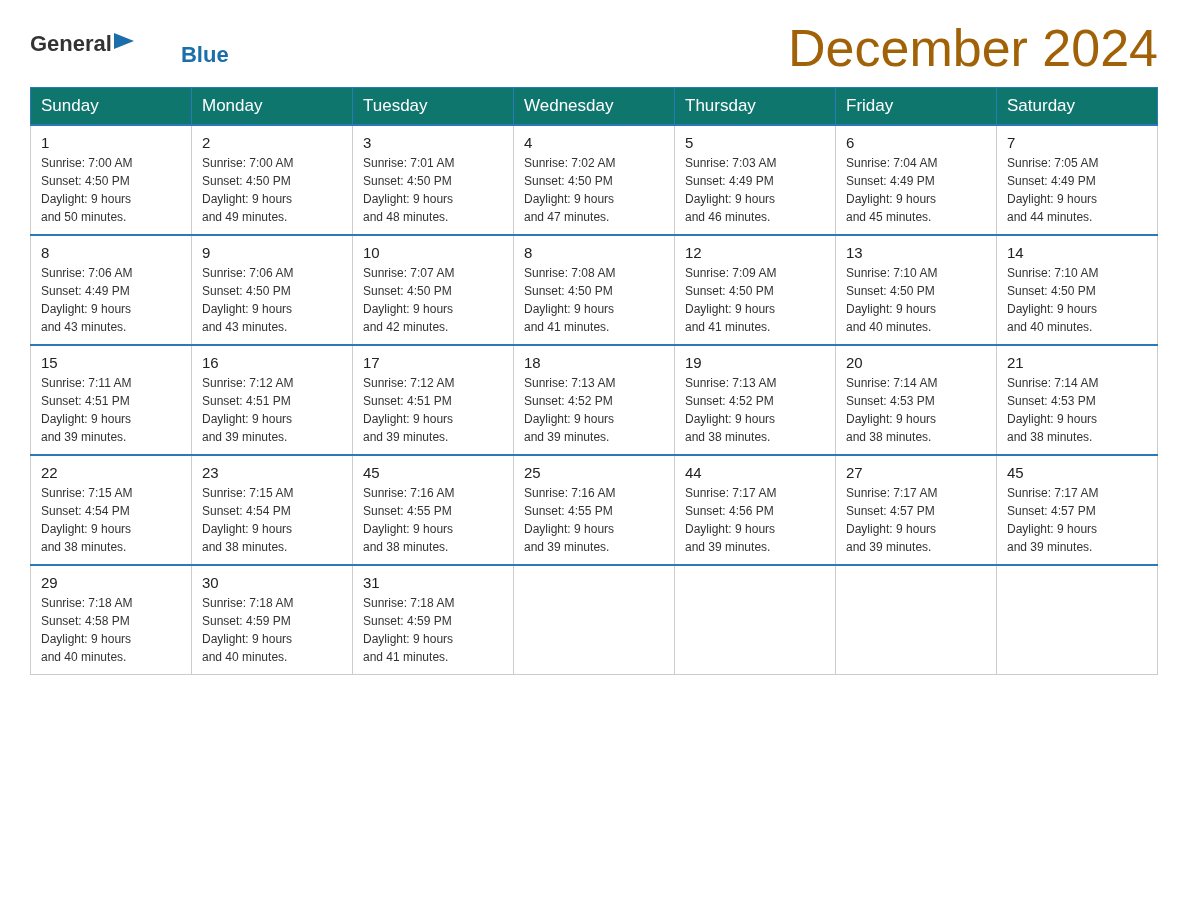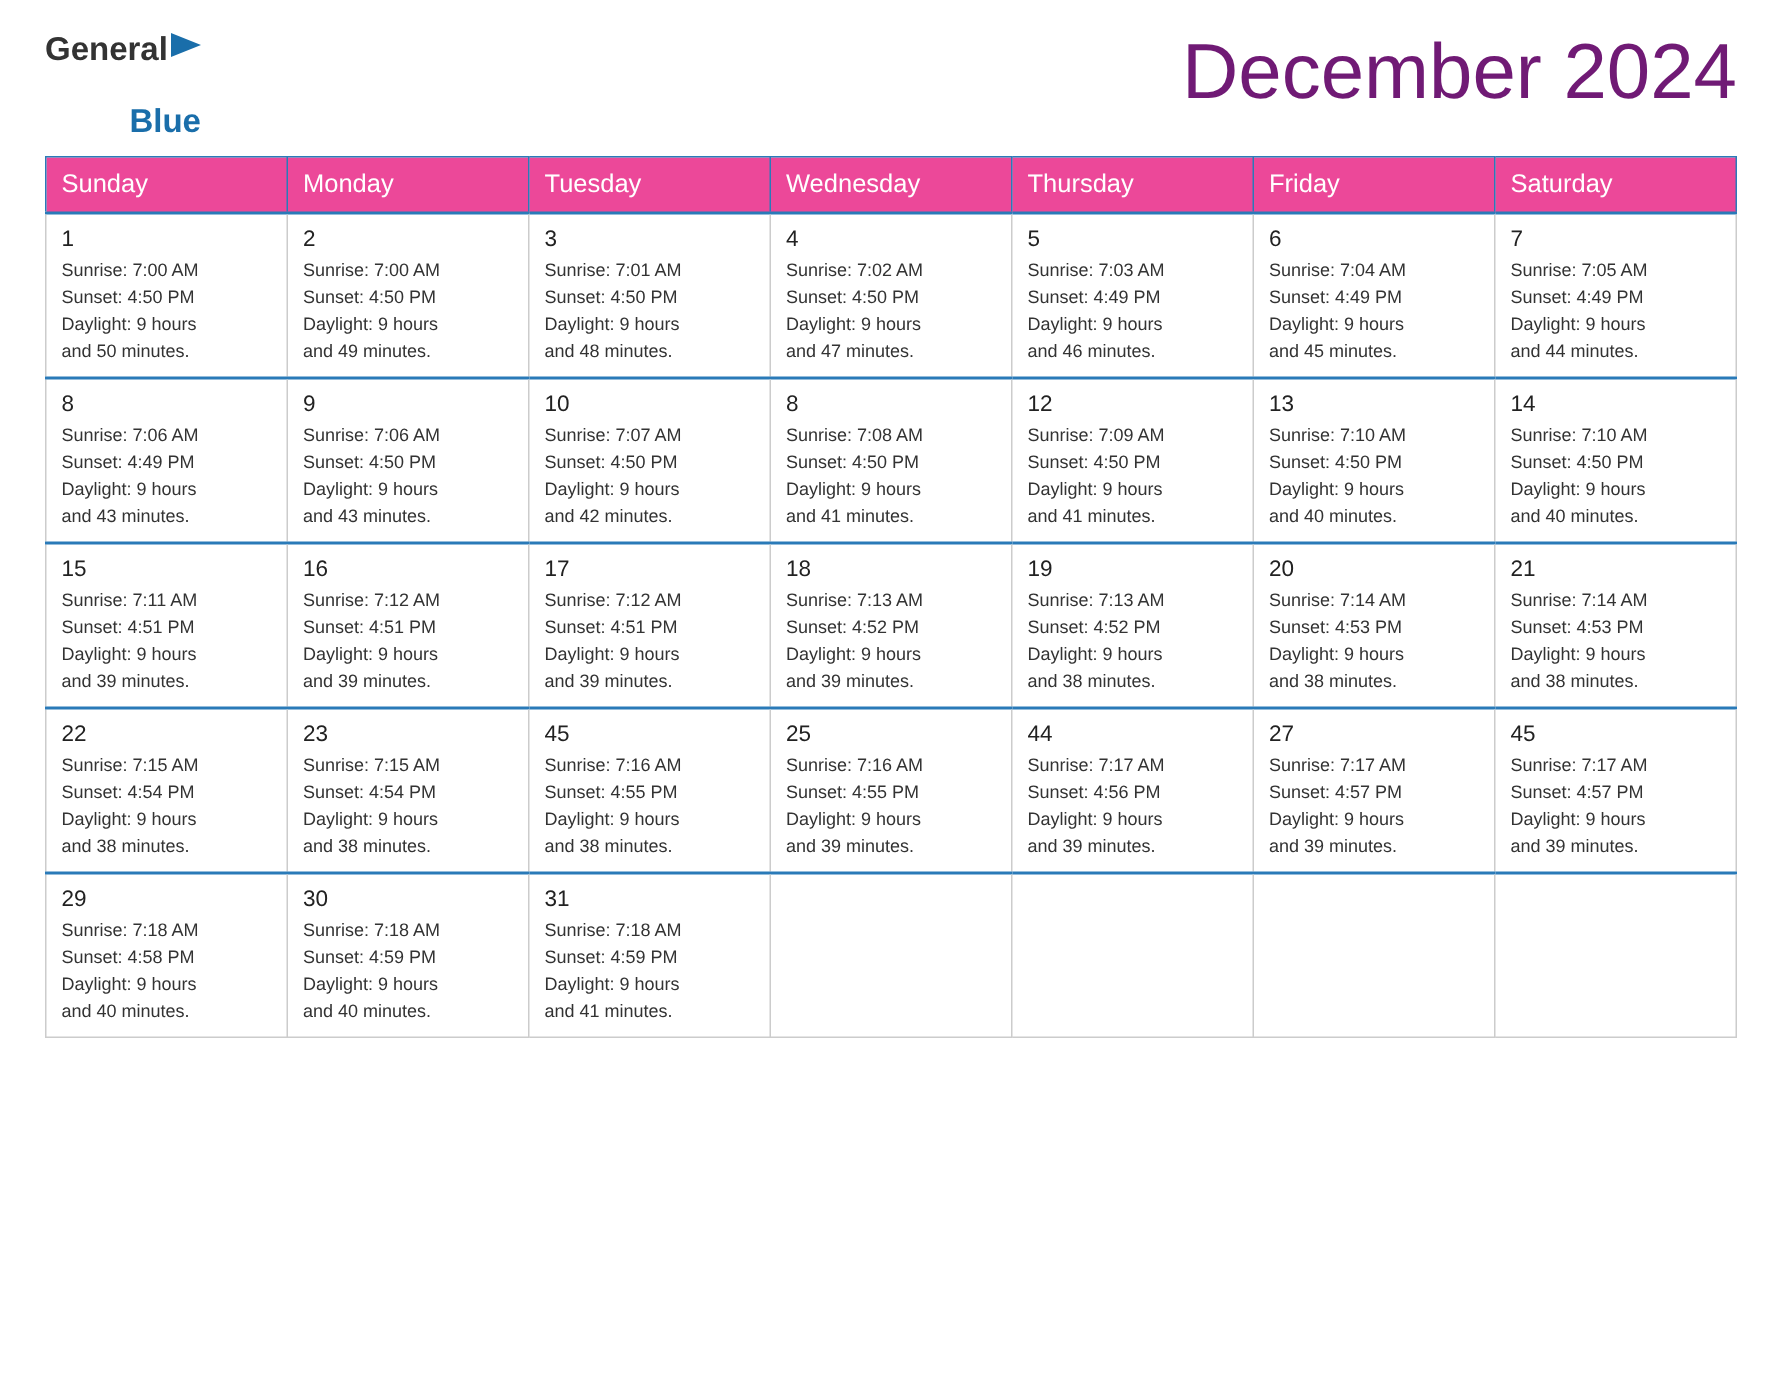--- a/index.html
+++ b/index.html
@@ -16,55 +16,56 @@
       align-items: flex-start;
       margin-bottom: 10px;
     }
     .logo-text-general {
       font-size: 22px;
       font-weight: bold;
       color: #333;
     }
     .logo-wrapper {
       display: flex;
-      flex-direction: column;
-      align-items: flex-end;
+      flex-direction: row;
+      align-items: center;
+      gap: 45px;
     }
     .logo-row1 {
       display: flex;
       align-items: center;
     }
     .logo-row2 {
       color: #1a6eaa;
       font-size: 22px;
       font-weight: bold;
       margin-left: 2px;
       margin-top: 22px;
     }
     .title-area {
       text-align: right;
     }
     .month-title {
       font-size: 52px;
       font-weight: normal;
-      color: #701a75;
+      color: #a16207;
       line-height: 1.1;
     }
     .location-title {
       font-size: 22px;
       color: #444;
       margin-top: 4px;
     }
     .calendar-table {
       width: 100%;
       border-collapse: collapse;
       margin-top: 10px;
     }
     .calendar-table th {
-      background-color: #ec4899;
+      background-color: #0f766e;
       color: #fff;
       font-size: 17px;
       font-weight: normal;
       padding: 8px 10px;
       text-align: left;
       border: 1px solid #2a7ab8;
     }
     .calendar-table td {
       vertical-align: top;
       padding: 8px 10px;

